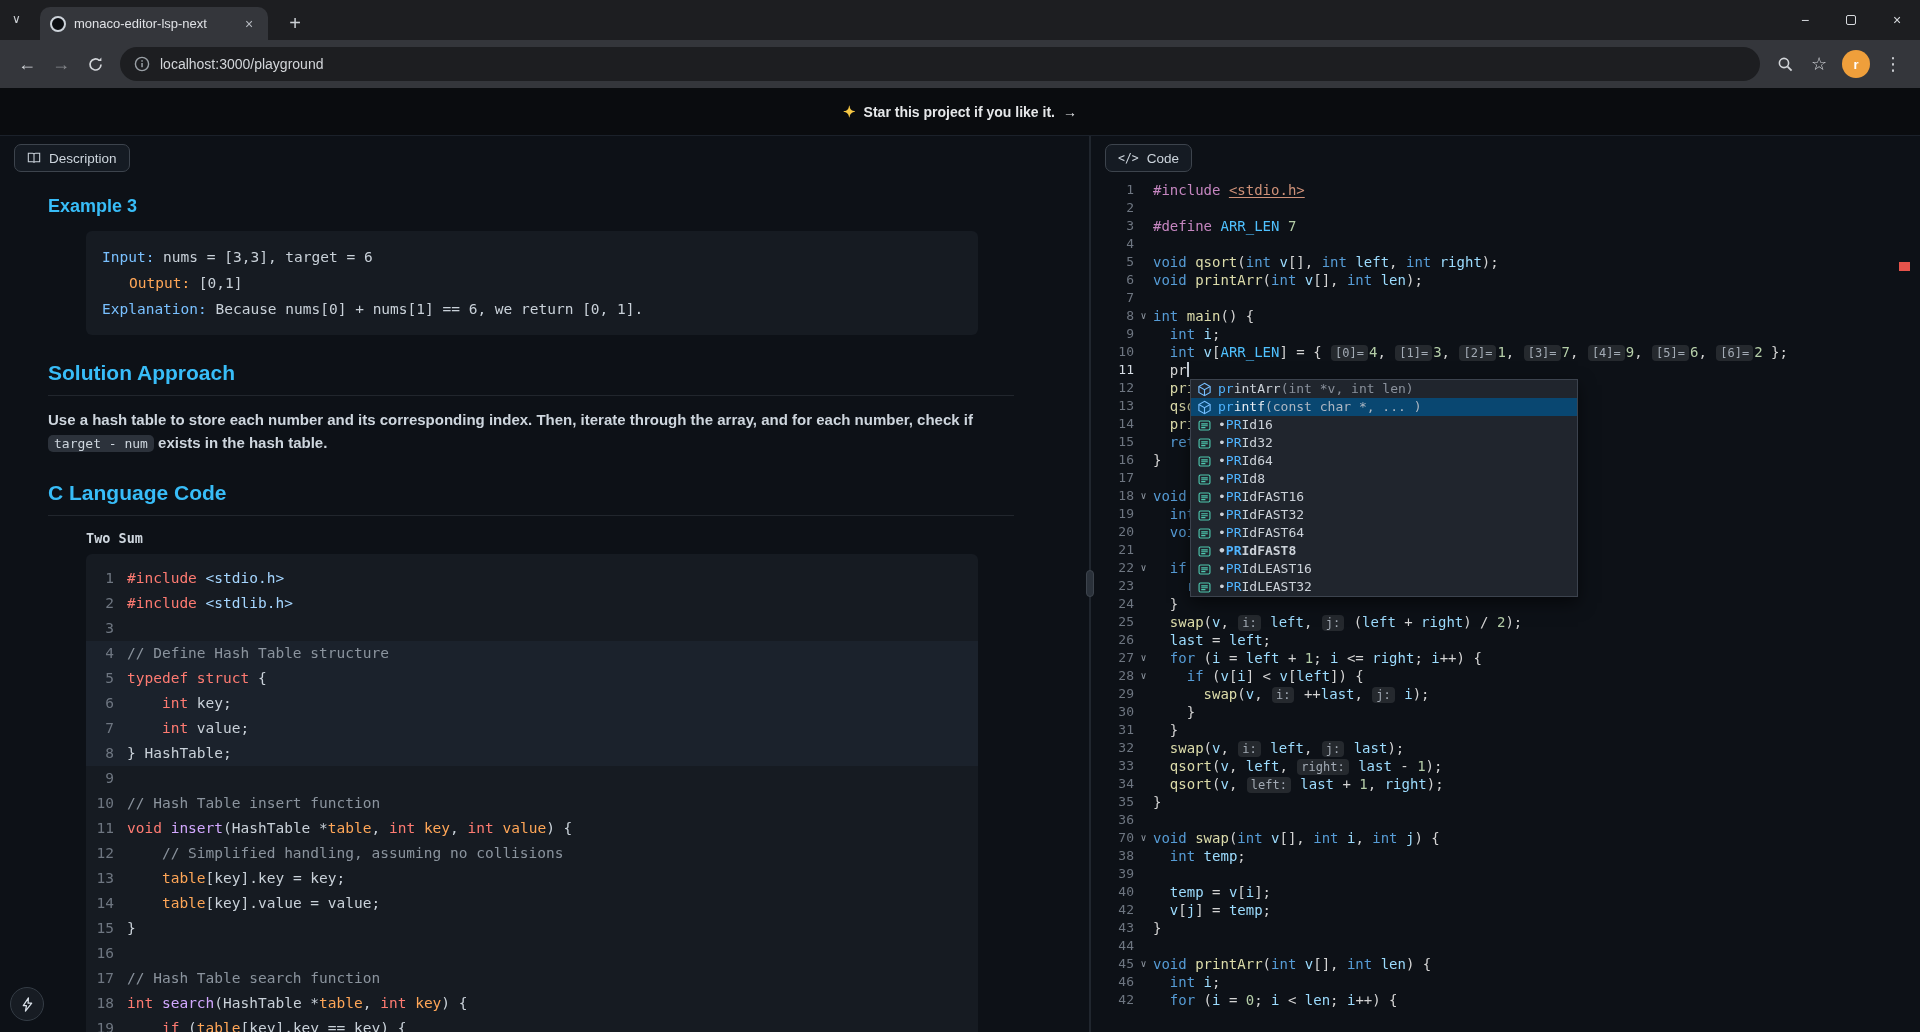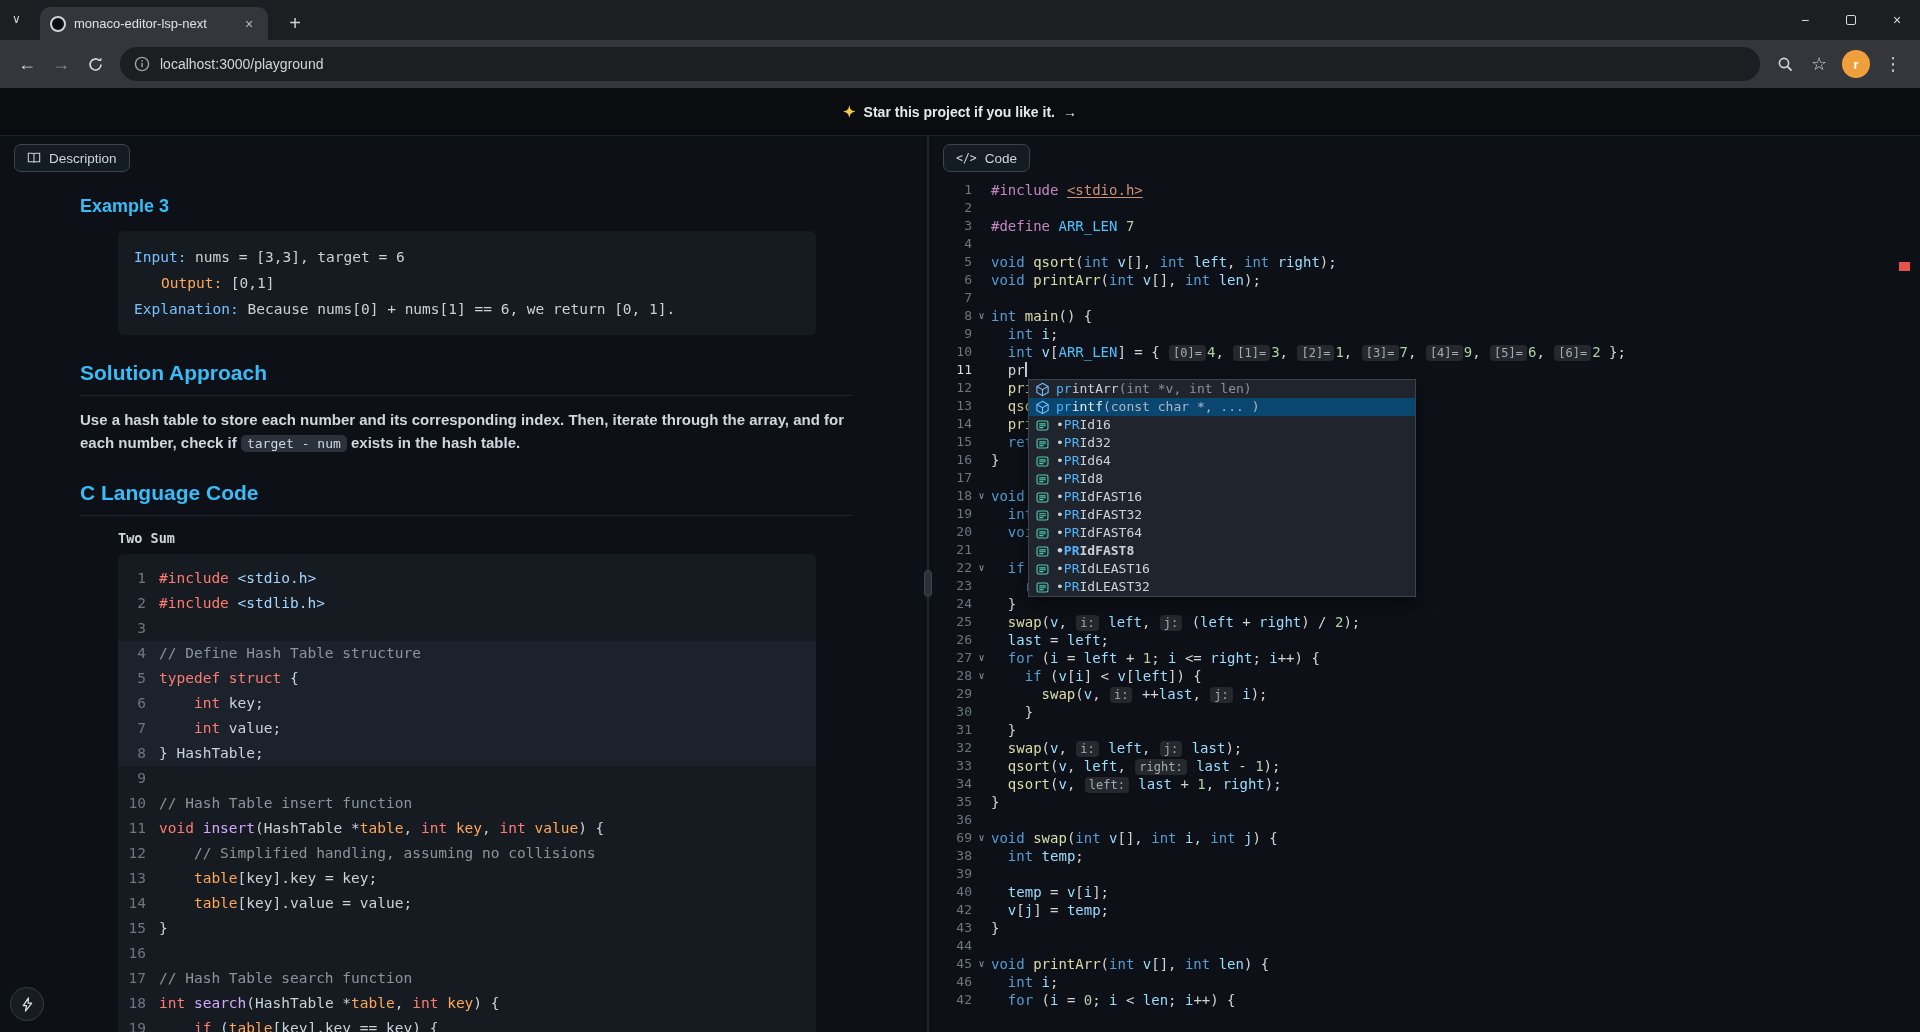--- a/index.html
+++ b/index.html
@@ -32,35 +32,35 @@
   .avatar { width:28px; height:28px; border-radius:50%; background:#ef9f3b; color:#fff;
             display:flex; align-items:center; justify-content:center; font-size:13px; font-weight:bold; margin:0 6px; }
 
   
   .page { position:absolute; top:88px; left:0; right:0; bottom:0; background:#0a0c0f; }
   .banner { height:47px; display:flex; align-items:center; justify-content:center; gap:8px;
             font-size:14px; font-weight:600; color:#e6e8ea; }
   .banner .sparkle { color:#f6c744; font-size:15px; }
   .panes { position:absolute; top:47px; left:0; right:0; bottom:0; display:flex; border-top:1px solid #1b212a; }
 
-  .pane-left  { width:927px; position:relative; background:#0d1117; overflow:hidden; }
+  .pane-left  { width:1089px; position:relative; background:#0d1117; overflow:hidden; }
   .divider { width:2px; background:#20262e; position:relative; z-index:4; }
   .divider-handle { position:absolute; left:-3px; top:calc(50% - 14px); width:8px; height:27px;
                     background:#2a313a; border:1px solid #3d444d; border-radius:4px; }
   .pane-right { flex:1; position:relative; background:#0d1117; overflow:hidden; }
 
   .pane-header { height:44px; display:flex; align-items:center; padding:0 14px; }
   .chip { display:inline-flex; align-items:center; gap:8px; height:28px; padding:0 12px;
           border:1px solid #3d444d; border-radius:7px; background:#151b23; color:#cdd5dd;
           font-size:13.5px; font-weight:500; }
   .chip svg { display:block; }
   .chip .code-glyph { font-family:"DejaVu Sans Mono", monospace; font-size:11.5px; color:#cdd5dd; }
 
   
-  .doc { position:absolute; top:44px; left:0; right:0; bottom:0; padding:10px 75px 0 80px; overflow:hidden; }
+  .doc { position:absolute; top:44px; left:0; right:0; bottom:0; padding:10px 75px 0 48px; overflow:hidden; }
   h3.ex { color:#38bdf8; font-size:18px; font-weight:700; margin:6px 0 14px; }
   .example-block { background:#161b22; border-radius:6px; margin:0 36px 0 38px; padding:13px 16px;
                    font-family:"DejaVu Sans Mono", monospace; font-size:14.5px; line-height:26px; }
   .tk-lb { color:#79c0ff; } .tk-lo { color:#ffa657; } .tk-tx { color:#c9d1d9; }
   h2.sec { color:#38bdf8; font-size:21px; font-weight:700; margin:26px 0 12px; padding-bottom:10px;
            border-bottom:1px solid #21262d; }
   p.sol { font-size:15px; font-weight:600; line-height:23px; color:#ced6de; margin:10px 0 22px; }
   .inline-code { font-family:"DejaVu Sans Mono", monospace; background:#2c323b; padding:1px 6px;
                  border-radius:5px; font-size:13px; font-weight:500; color:#ced6de; }
   .caption { font-family:"DejaVu Sans Mono", monospace; font-size:13.5px; font-weight:700;
@@ -452,21 +452,21 @@
               <span class="ln">35</span>
               <span class="fold"></span>
               <span class="ecode"><span class="tk-pl">}</span></span>
             </div>
             <div class="eline">
               <span class="ln">36</span>
               <span class="fold"></span>
               <span class="ecode"></span>
             </div>
             <div class="eline">
-              <span class="ln">69</span>
+              <span class="ln">70</span>
               <span class="fold">∨</span>
               <span class="ecode"><span class="tk-kw">void</span><span class="tk-pl"> </span><span class="tk-fn">swap</span><span class="tk-pl">(</span><span class="tk-kw">int</span><span class="tk-pl"> </span><span class="tk-va">v</span><span class="tk-pl">[], </span><span class="tk-kw">int</span><span class="tk-pl"> </span><span class="tk-va">i</span><span class="tk-pl">, </span><span class="tk-kw">int</span><span class="tk-pl"> </span><span class="tk-va">j</span><span class="tk-pl">) {</span></span>
             </div>
             <div class="eline">
               <span class="ln">38</span>
               <span class="fold"></span>
               <span class="ecode"><span class="tk-pl">  </span><span class="tk-kw">int</span><span class="tk-pl"> </span><span class="tk-va">temp</span><span class="tk-pl">;</span></span>
             </div>
             <div class="eline">
               <span class="ln">39</span>

